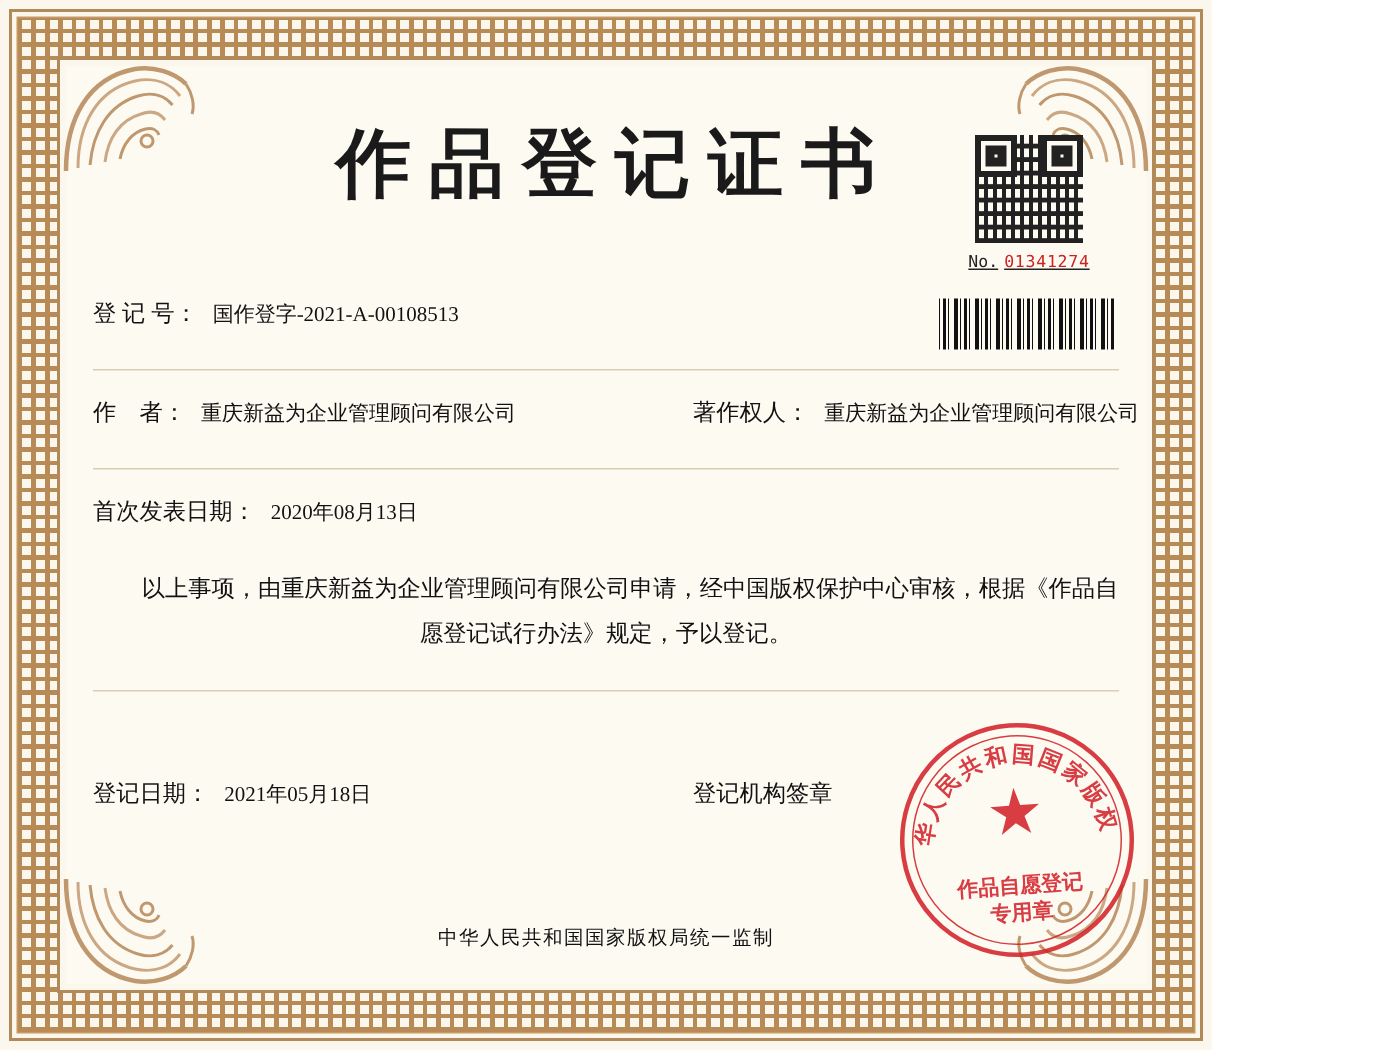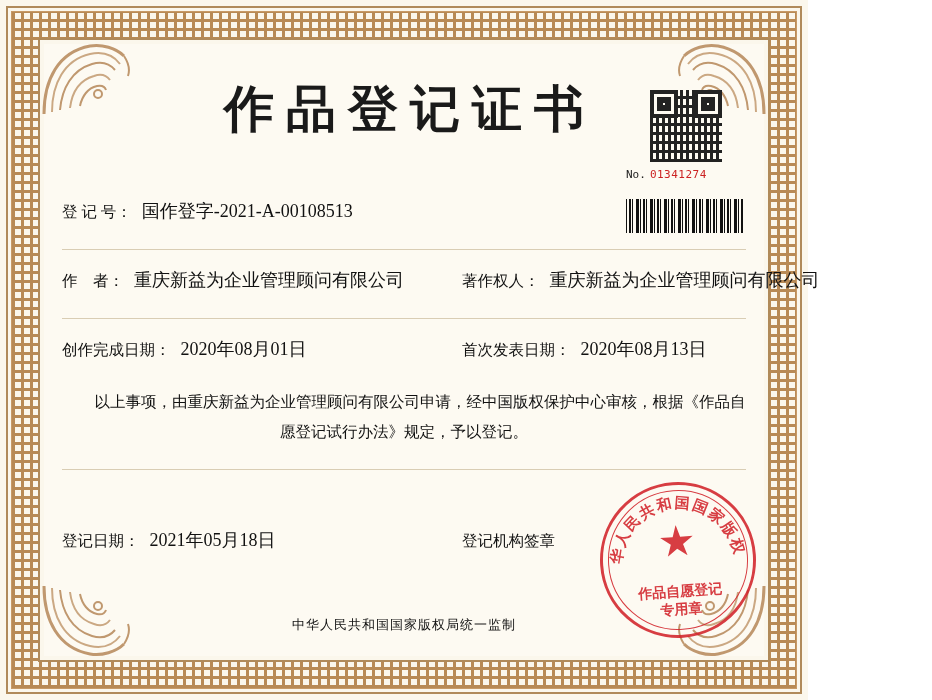--- a/index.html
+++ b/index.html
@@ -144,23 +144,24 @@
   }
   .qr::before { left: 0; top: 0; }
   .qr::after  { right: 0; top: 0; }
 
   .serial-row {
     font-family: "DejaVu Sans Mono", monospace;
     font-size: 11px;
     color: #222;
     display: flex;
     align-items: baseline;
-    justify-content: flex-start;
+    justify-content: center;
     gap: 4px;
     margin-bottom: 18px;
+    text-decoration: underline;
   }
   .serial-no {
     color: #cc2222;
     letter-spacing: .5px;
     font-size: 11px;
   }
   .barcode {
     height: 34px;
     width: 118px;
     background-image: repeating-linear-gradient(90deg,
@@ -189,21 +190,21 @@
   }
   .cell.left  { width: 400px; flex: none; }
   .cell.right { flex: 1; }
   .label {
     color: #111;
     white-space: nowrap;
     font-size: 15.5px;
   }
   .value {
     margin-left: 10px;
-    font-size: 18px;
+    font-size: 14px;
     color: #111;
     white-space: nowrap;
   }
 
   .divider-line {
     border-top: 1px solid #d9cdb4;
     margin: 2px 0 18px 0;
   }
 
   .statement {
@@ -372,24 +373,20 @@
         </div>
         <div class="cell right">
           <span class="label">著作权人：</span>
           <span class="value">重庆新益为企业管理顾问有限公司</span>
         </div>
       </div>
 
       <div class="divider-line"></div>
 
       <div class="row">
-        <div class="cell left">
-          <span class="label">创作完成日期：</span>
-          <span class="value">2020年08月01日</span>
-        </div>
         <div class="cell right">
           <span class="label">首次发表日期：</span>
           <span class="value">2020年08月13日</span>
         </div>
       </div>
 
       <div class="statement">以上事项，由重庆新益为企业管理顾问有限公司申请，经中国版权保护中心审核，根据《作品自愿登记试行办法》规定，予以登记。</div>
 
       <div class="divider-line"></div>
 

